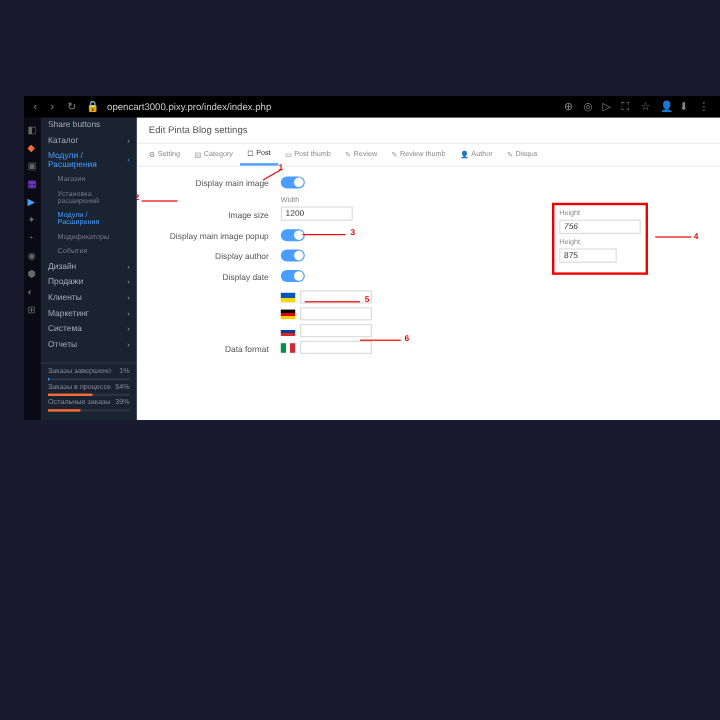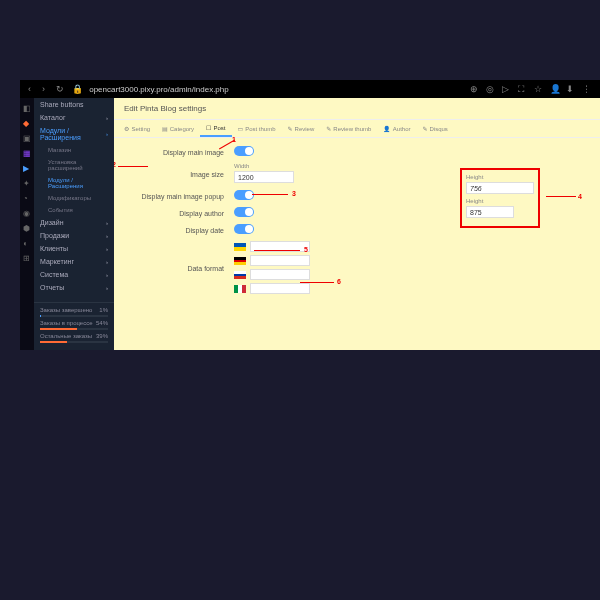--- a/index.html
+++ b/index.html
@@ -21,28 +21,28 @@
 .sb-item{padding:3px 6px;color:#aab;cursor:pointer;display:flex;justify-content:space-between;align-items:center}
 .sb-item.active{color:#4a9eff}
 .sb-sub{padding:3px 6px 3px 14px;color:#778;cursor:pointer;font-size:6px}
 .sb-sub.active{color:#4a9eff}
 .chevron{font-size:6px}
 .stats{margin-top:auto;padding:4px 6px;border-top:1px solid #2a3442}
 .stat-row{display:flex;justify-content:space-between;font-size:6px;color:#889;margin-bottom:2px}
 .stat-bar{height:2px;background:#2a3442;margin-bottom:3px;position:relative}
 .stat-fill{height:100%;background:#4a9eff}
 .stat-fill.orange{background:#ff6b35}
-.content{flex:1;background:#fef9c3;color:#333;display:flex;flex-direction:column;overflow:hidden}
+.content{flex:1;background:#ffffff;color:#333;display:flex;flex-direction:column;overflow:hidden}
 .page-header{padding:6px 10px;font-size:8px;color:#555;border-bottom:1px solid #eee}
 .tabs{display:flex;border-bottom:1px solid #eee;padding:0 4px}
 .tab{padding:4px 6px;font-size:6px;color:#888;cursor:pointer;display:flex;align-items:center;gap:2px}
 .tab.active{border-bottom:2px solid #4a9eff;color:#333}
 .tab-icon{font-size:6px}
 .form{padding:8px 10px;position:relative}
-.form-row{display:flex;align-items:center;margin-bottom:7px}
+.form-row{display:flex;align-items:flex-end;margin-bottom:7px}
 .form-label{width:110px;text-align:right;padding-right:10px;font-size:7px;color:#555;padding-top:2px}
 .form-control{display:flex;gap:8px;align-items:flex-start}
 .toggle{width:20px;height:10px;border-radius:5px;background:#4a9eff;position:relative;cursor:pointer}
 .toggle::after{content:"";position:absolute;width:8px;height:8px;background:#fff;border-radius:50%;top:1px;right:1px}
 .input-group{display:flex;flex-direction:column;gap:2px}
 .input-label{font-size:6px;color:#888}
 .text-input{width:60px;height:12px;border:1px solid #ddd;padding:1px 3px;font-size:7px;color:#333}
 .height-box{position:absolute;border:2px solid #e00;padding:4px;right:60px;top:30px;width:80px;height:60px;display:flex;flex-direction:column;gap:4px}
 .flags{display:flex;flex-direction:column;gap:3px}
 .flag-row{display:flex;gap:4px;align-items:center}
@@ -59,21 +59,21 @@
 <body>
 
 <div class="frame">
 <div class="topbar">
   <div class="nav-arrows">
     <span class="nav-arrow">‹</span>
     <span class="nav-arrow">›</span>
     <span class="nav-arrow">↻</span>
   </div>
   <span>🔒</span>
-  <span class="url">opencart3000.pixy.pro/admin/index.php</span>
+  <span class="url">opencart3000.pixy.pro/index/index.php</span>
   <div class="tb-icons">
     <span class="tb-icon">⊕</span>
     <span class="tb-icon">◎</span>
     <span class="tb-icon">▷</span>
     <span class="tb-icon">⛶</span>
     <span class="tb-icon">☆</span>
     <span class="tb-icon">👤</span>
     <span class="tb-icon">⬇</span>
     <span class="tb-icon">⋮</span>
   </div>

